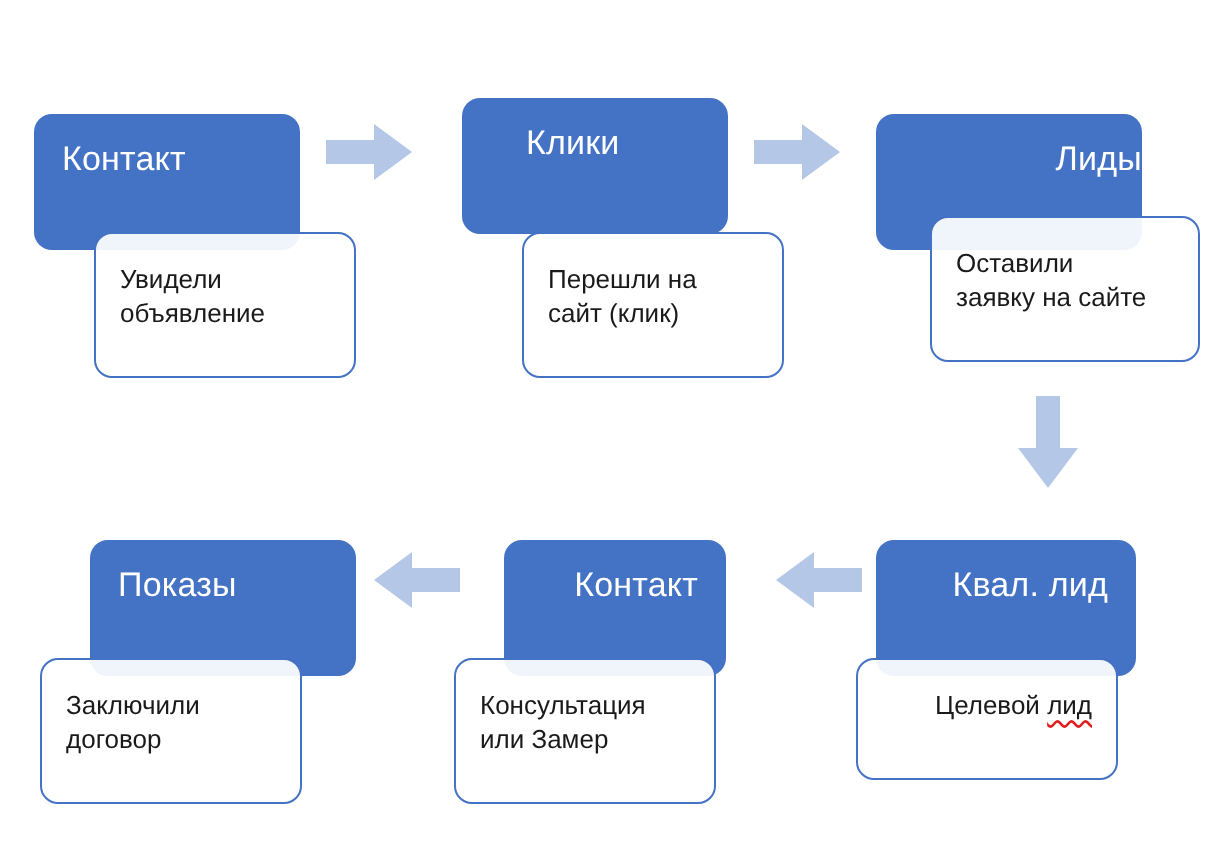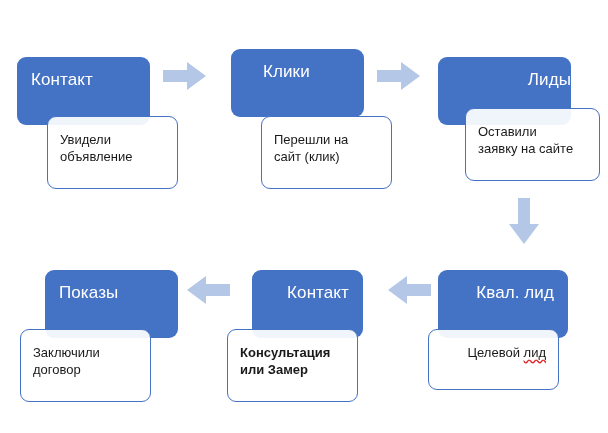--- a/index.html
+++ b/index.html
@@ -134,21 +134,21 @@
   <div class="arrow" style="left:388px; top:276px;">
     <svg width="43" height="28" viewBox="0 0 43 28" aria-hidden="true">
       <polygon points="43,8 19,8 19,0 0,14 19,28 19,20 43,20" fill="#B4C7E7"></polygon>
     </svg>
   </div>
 
   <div class="stage">
     <div class="stage-head align-right" style="left:252px; top:270px; width:111px; height:68px;">
       <span>Контакт</span>
     </div>
-    <div class="stage-body tinted" style="left:227px; top:329px; width:131px; height:73px;font-weight:bold;">
+    <div class="stage-body tinted" style="left:227px; top:329px; width:131px; height:73px;">
       <span class="txt">Консультация
 или Замер</span>
     </div>
   </div>
 
   <div class="arrow" style="left:187px; top:276px;">
     <svg width="43" height="28" viewBox="0 0 43 28" aria-hidden="true">
       <polygon points="43,8 19,8 19,0 0,14 19,28 19,20 43,20" fill="#B4C7E7"></polygon>
     </svg>
   </div>

